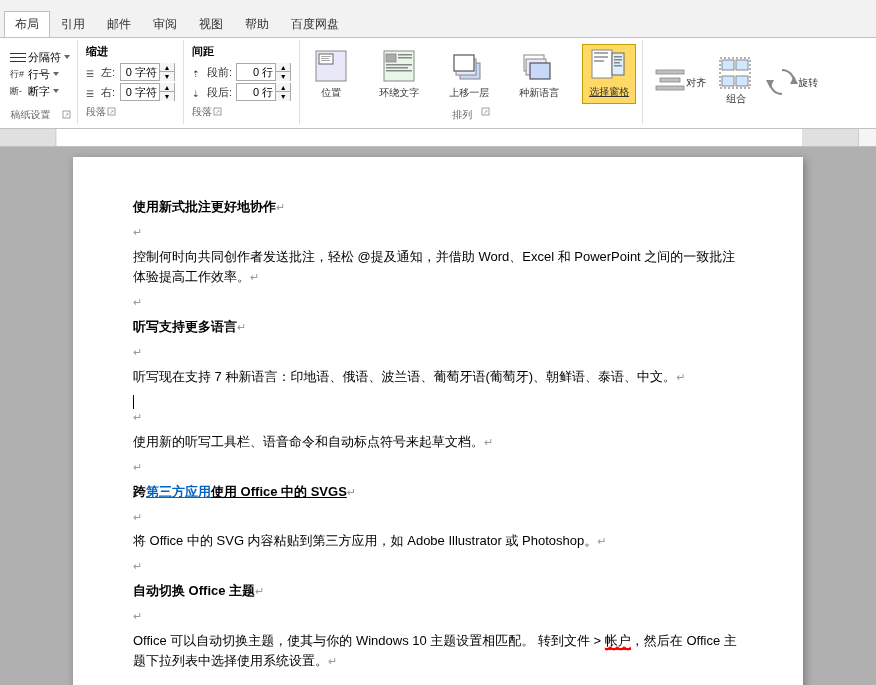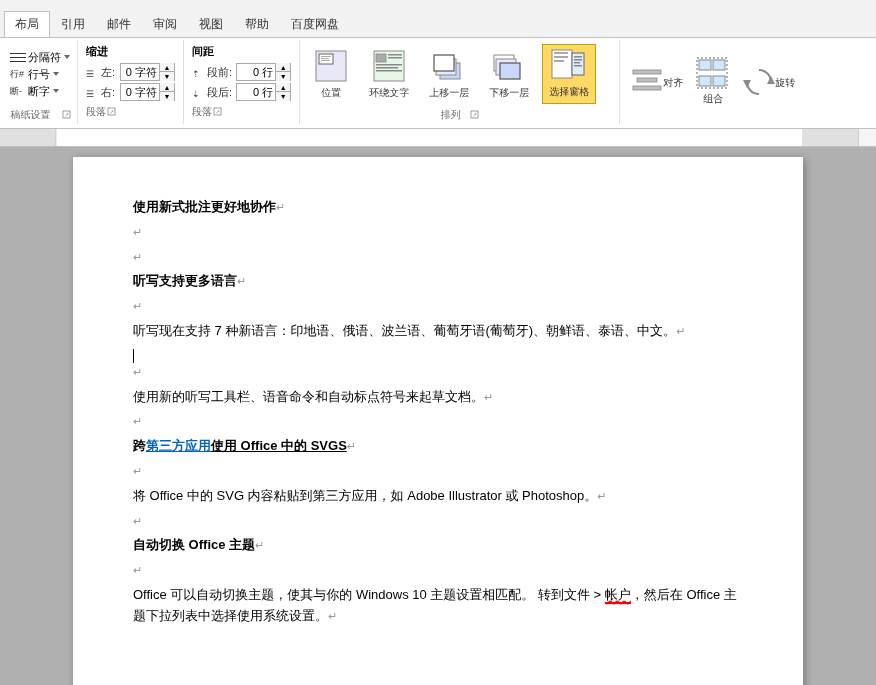--- a/index.html
+++ b/index.html
@@ -17,30 +17,30 @@
     .indent-label { color: #333; white-space: nowrap; min-width: 30px; }
     .indent-input-wrap { display: flex; align-items: center; border: 1px solid #aaa; background: #fff; height: 18px; }
     .indent-input { width: 38px; border: none; outline: none; font-size: 11px; padding: 0 2px; text-align: right; }
     .spin-btn { display: flex; flex-direction: column; border-left: 1px solid #aaa; }
     .spin-up, .spin-down { width: 14px; height: 9px; background: #f5f5f5; display: flex; align-items: center; justify-content: center; font-size: 7px; cursor: pointer; line-height: 1; }
     .spin-up { border-bottom: 1px solid #aaa; }
     .indent-group-label { font-size: 10px; color: #666; text-align: center; margin-top: 2px; display: flex; align-items: center; gap: 2px; }
 
     
     .arrange-group { display: flex; flex-direction: column; padding: 2px 6px; border-right: 1px solid #e0e0e0; min-width: 320px; }
-    .arrange-icons { display: flex; align-items: center; gap: 6px; flex: 1; }
+    .arrange-icons { display: flex; align-items: center; gap: 16px; flex: 1; }
     .arrange-btn { display: flex; flex-direction: column; align-items: center; padding: 4px 6px; cursor: pointer; border: 1px solid transparent; min-width: 46px; }
     .arrange-btn .icon-box { width: 36px; height: 36px; display: flex; align-items: center; justify-content: center; }
     .arrange-btn .btn-label { font-size: 10px; color: #333; text-align: center; margin-top: 2px; white-space: nowrap; }
-    .arrange-group-label { font-size: 10px; color: #666; text-align: center; margin-top: 2px; display: flex; align-items: center; justify-content: center; gap: 10px; }
+    .arrange-group-label { font-size: 10px; color: #666; text-align: center; margin-top: 2px; display: flex; justify-content: center; gap: 10px; }
 
     
     .select-window-btn { background: #ffd966; border: 1px solid #c0a000; padding: 4px 6px; display: flex; flex-direction: column; align-items: center; cursor: pointer; }
     .select-window-btn .icon-box { width: 36px; height: 36px; }
-    .select-window-btn .btn-label { font-size: 10px; color: #333; }
+    .select-window-btn .btn-label { font-size: 10px; color: #333; text-decoration: underline; }
 
     
     .doc-area { background: #b0b0b0; padding: 10px 0; height: calc(685px - 120px); overflow-y: auto; display: flex; justify-content: center; }
     .doc-page { background: #fff; width: 730px; min-height: 800px; padding: 40px 60px; box-shadow: 2px 2px 8px rgba(0,0,0,0.3); position: relative; }
     .doc-content { font-size: 13px; line-height: 1.6; color: #000; }
     .doc-para { margin-bottom: 4px; }
     .para-mark { color: #999; font-size: 11px; }
     .cursor-line { display: inline-block; width: 1px; height: 14px; background: #000; vertical-align: middle; }
 
     
@@ -232,21 +232,21 @@
         </div>
 
         <div class="arrange-btn">
           <div class="icon-box">
             <svg width="34" height="34">
               <rect x="2" y="6" width="20" height="16" fill="white" stroke="#888" stroke-width="1"></rect>
               <rect x="4" y="10" width="20" height="16" fill="#e8e8ff" stroke="#888" stroke-width="1"></rect>
               <rect x="8" y="14" width="20" height="16" fill="#c8d8f8" stroke="#555" stroke-width="1.2"></rect>
             </svg>
           </div>
-          <span class="btn-label">下移一层</span>
+          <span class="btn-label">种新语言</span>
         </div>
 
         <div class="select-window-btn">
           <div class="icon-box" style="width:36px;height:36px;">
             <svg width="34" height="34">
               <rect x="1" y="1" width="20" height="28" fill="white" stroke="#888" stroke-width="1"></rect>
               <rect x="3" y="3" width="14" height="2" fill="#aaa"></rect>
               <rect x="3" y="7" width="14" height="2" fill="#aaa"></rect>
               <rect x="3" y="11" width="10" height="2" fill="#aaa"></rect>
               <rect x="21" y="4" width="12" height="22" fill="#ddeeff" stroke="#666" stroke-width="1"></rect>
@@ -320,20 +320,23 @@
 
 <div class="doc-area">
   <div class="doc-page">
     <div class="doc-content">
 
       <div class="doc-para">
         <span style="font-size:13px;font-weight:bold;">使用新式批注更好地协作</span><span class="para-mark">↵</span>
       </div>
       <div class="doc-para"><span class="para-mark">↵</span></div>
 
+      <div class="doc-para">
+        <span style="font-size:13px;">控制何时向共同创作者发送批注，轻松 @提及通知，并借助 Word、Excel 和 PowerPoint 之间的一致批注体验提高工作效率。</span><span class="para-mark">↵</span>
+      </div>
       <div class="doc-para"><span class="para-mark">↵</span></div>
 
       <div class="doc-para">
         <span style="font-size:13px;font-weight:bold;">听写支持更多语言</span><span class="para-mark">↵</span>
       </div>
       <div class="doc-para"><span class="para-mark">↵</span></div>
 
       <div class="doc-para">
         <span style="font-size:13px;text-align:center;">听写现在支持 7 种新语言：印地语、俄语、波兰语、葡萄牙语(葡萄牙)、朝鲜语、泰语、中文。</span><span class="para-mark">↵</span>
       </div>

